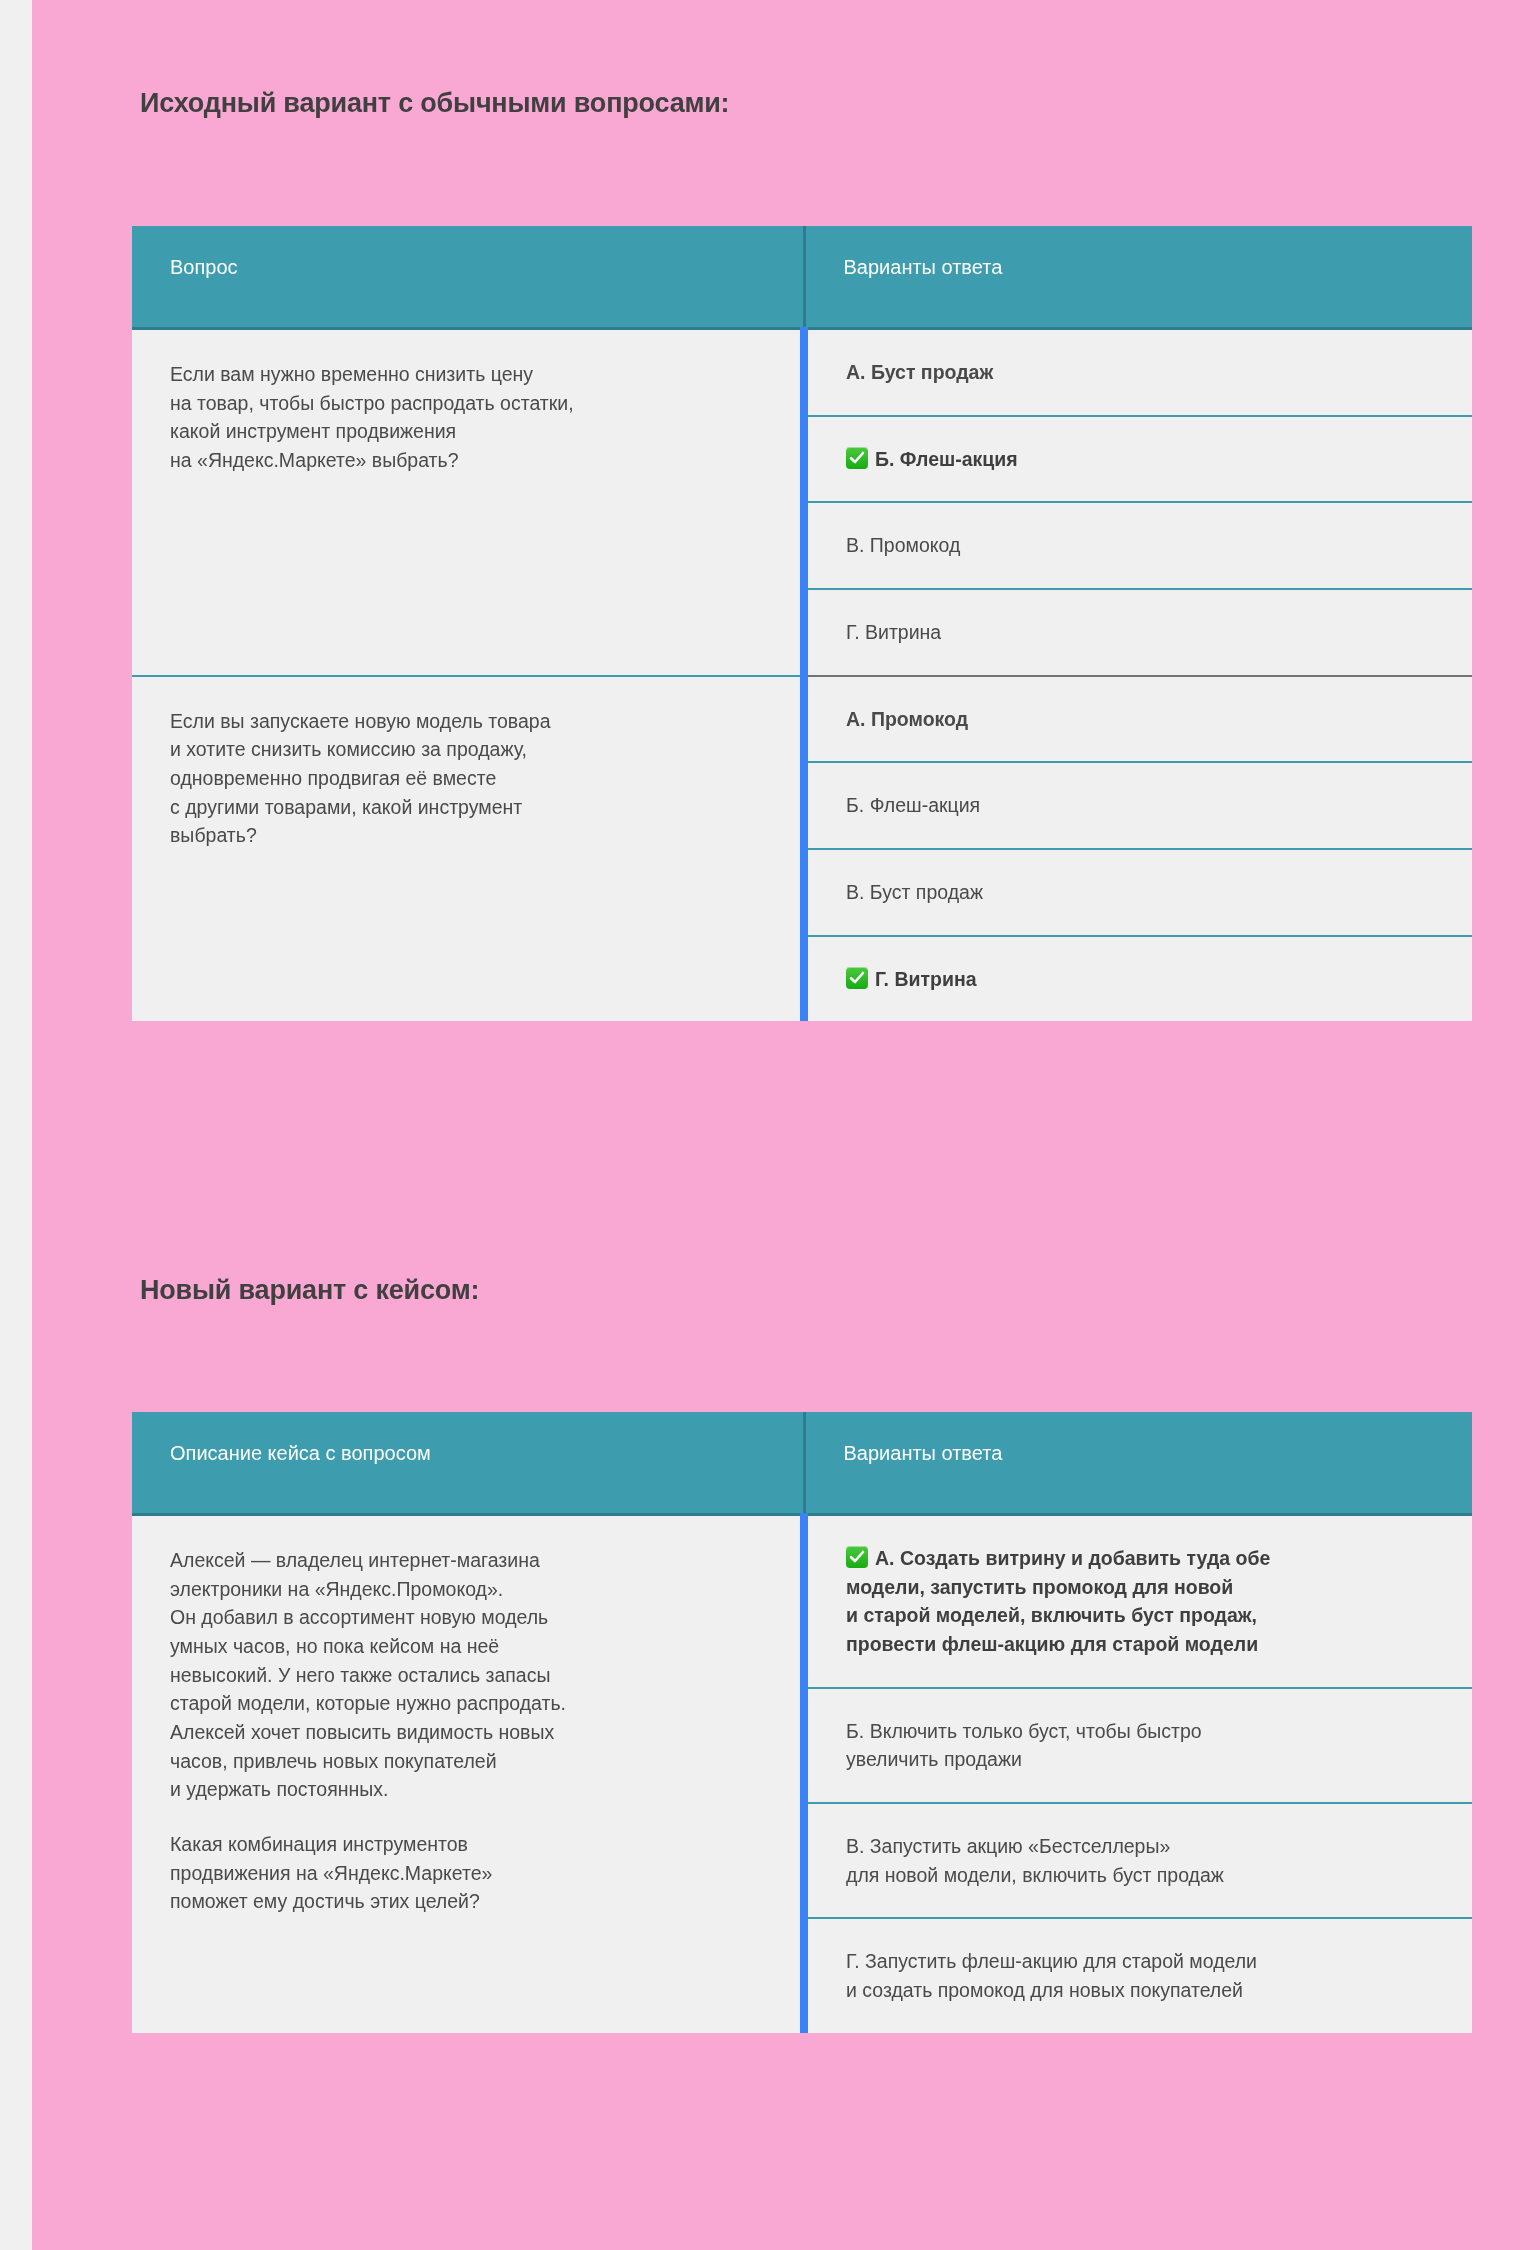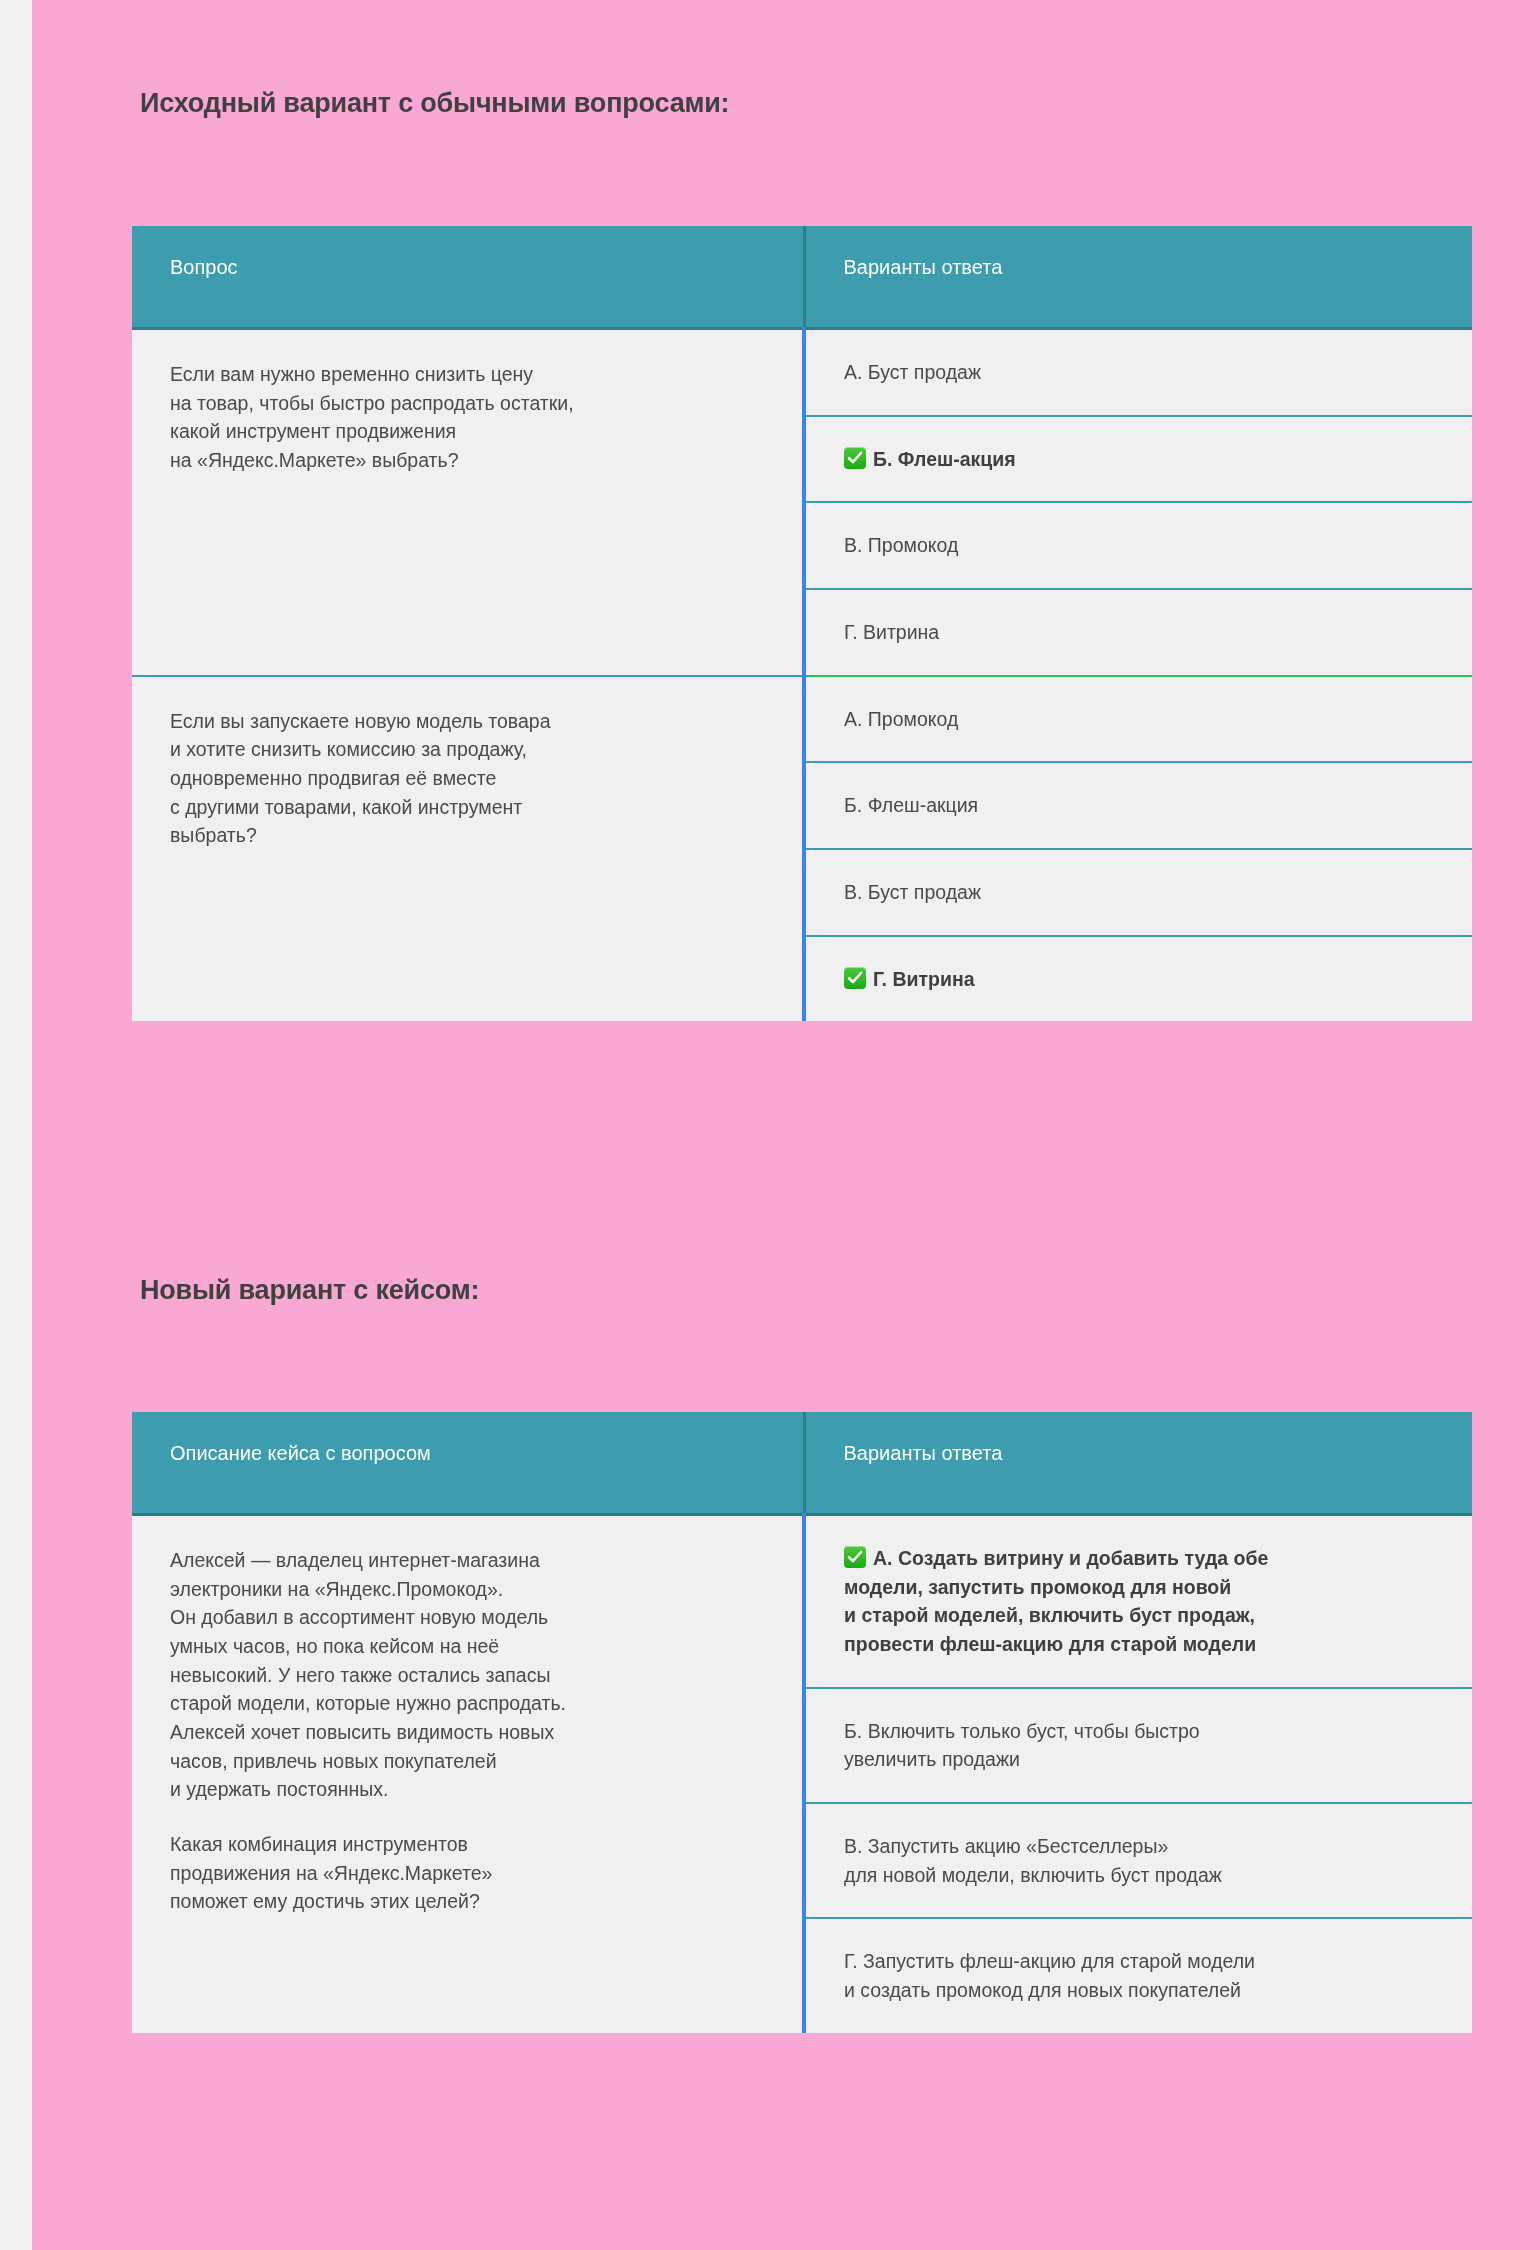--- a/index.html
+++ b/index.html
@@ -65,40 +65,41 @@
   .qtable td {
     font-size: 19.5px;
     line-height: 1.47;
     color: #4a4a4a;
     vertical-align: top;
     padding: 26px 38px 26px 38px;
     background: #f0f0f0;
   }
 
   .qtable td.cell-question {
-    border-right: 4px solid #3b82f6;
+    border-right: 8px solid #3b82f6;
     padding-top: 30px;
   }
 
   .qtable td.cell-answer {
     border-bottom: 2px solid #3d9cae;
     padding-top: 28px;
     padding-bottom: 28px;
   }
 
   .qtable td.cell-answer.last-of-block {
     border-bottom: none;
   }
 
   .qtable tbody tr.block-start > td.cell-question {
     border-top: 2px solid #3d9cae;
   }
 
   .qtable tbody tr.block-start > td.cell-answer {
-    border-top: 2px solid #22c55e;
+    border-top: 2px solid #737373;
+    font-weight: bold;
   }
 
   .qtable td.cell-answer.correct {
     font-weight: bold;
     color: #3f3f3f;
   }
 
   .answer-line { display: block; }
 
   

